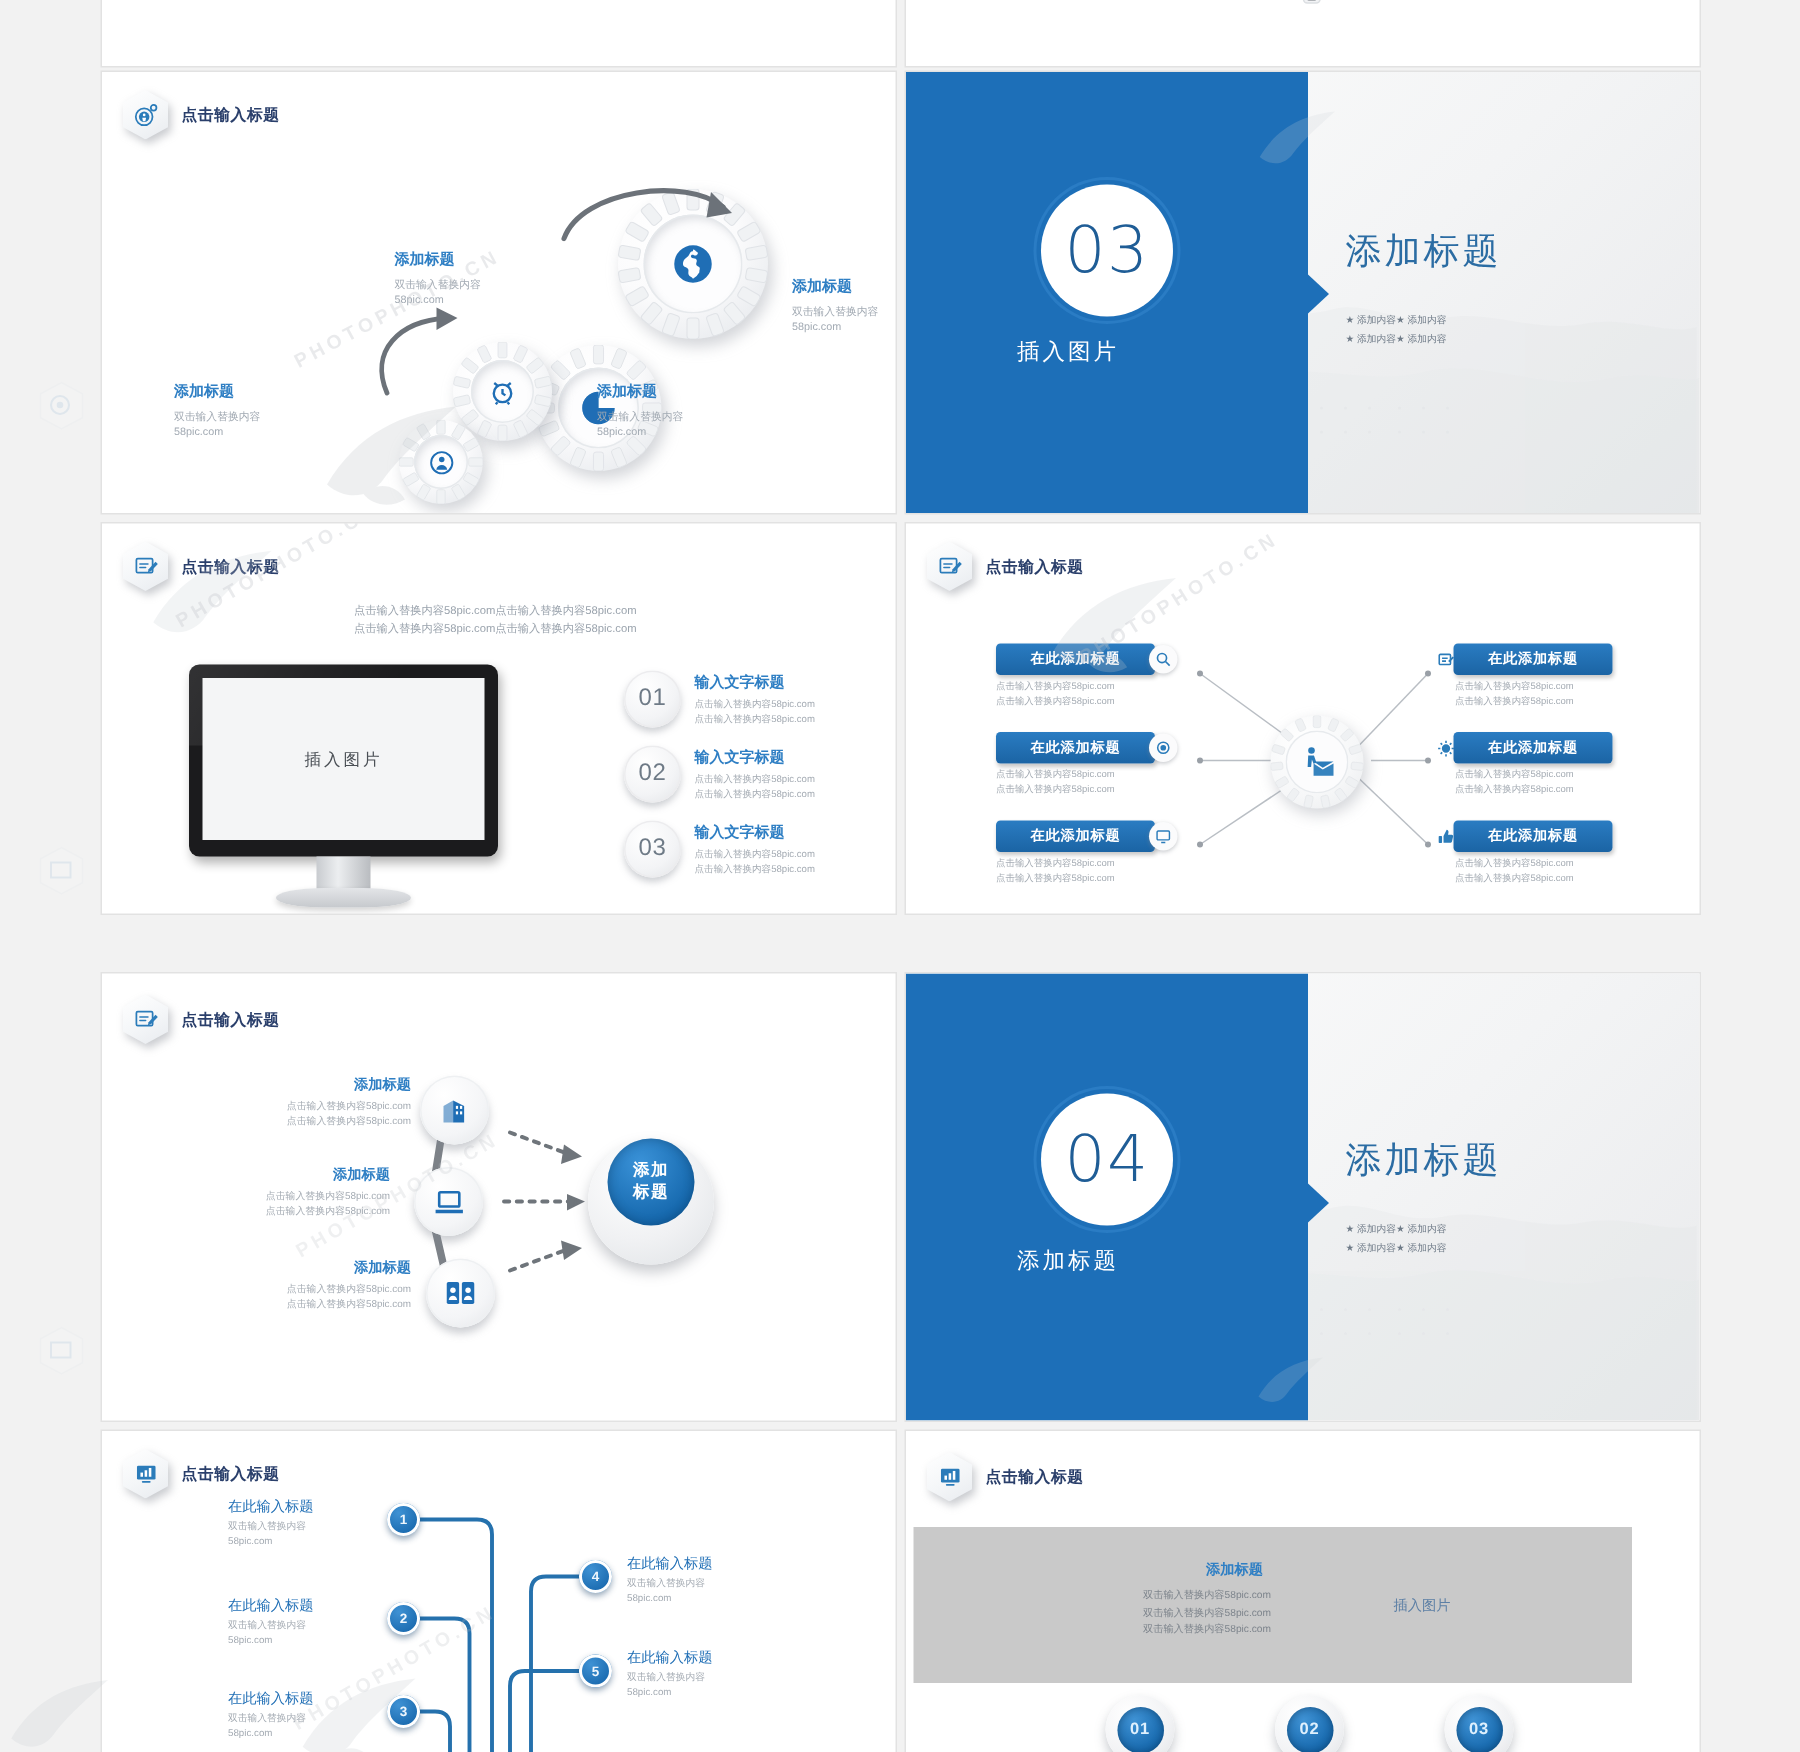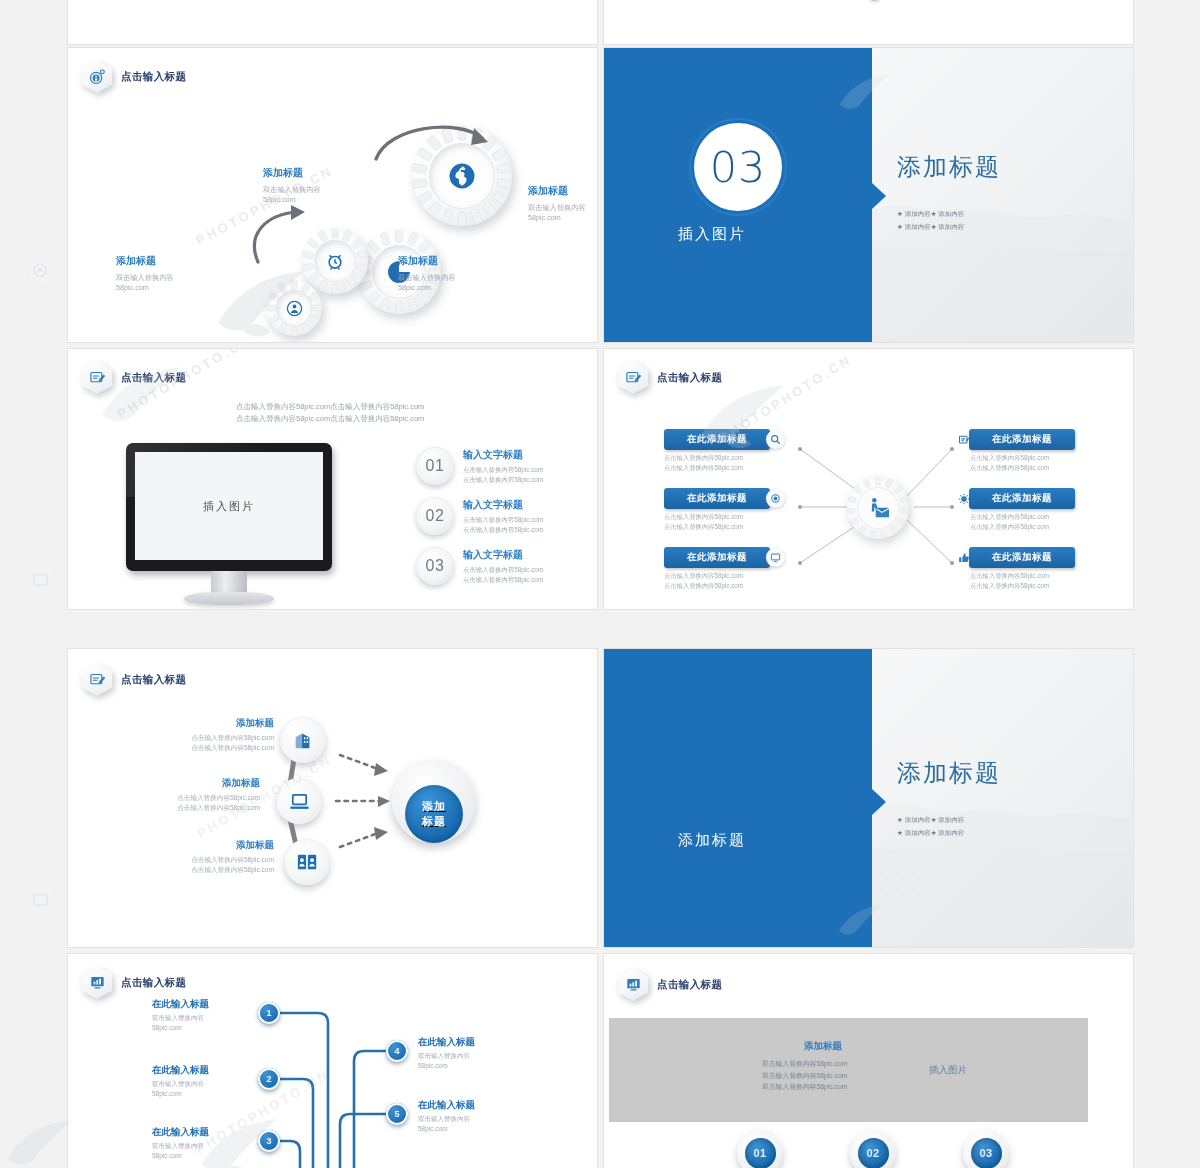--- a/index.html
+++ b/index.html
@@ -97,30 +97,30 @@
   
   .cv-node{position:absolute;width:46px;height:46px;border-radius:50%;
      background:radial-gradient(circle at 35% 28%,#ffffff,#f4f5f7 60%,#e4e6e9);
      box-shadow:0 4px 6px rgba(130,135,145,.40), inset 0 0 0 1px #eef0f2;
      display:flex;align-items:center;justify-content:center;}
   .cv-label{position:absolute;text-align:right;}
   .cv-label .a{font-size:9.5px;font-weight:bold;color:#2f7fc4;margin-bottom:3px;}
   .cv-label .b{font-size:6.6px;color:#a4abb3;line-height:1.55;}
   .cv-target{position:absolute;border-radius:50%;
      background:radial-gradient(circle at 38% 30%,#ffffff,#f0f1f3 55%,#dfe2e5);
-     box-shadow:0 5px 9px rgba(120,125,135,.40);display:flex;align-items:flex-end;justify-content:center;text-decoration:underline;}
+     box-shadow:0 5px 9px rgba(120,125,135,.40);display:flex;align-items:flex-start;justify-content:center;}
   .cv-target .core{border-radius:50%;background:radial-gradient(circle at 38% 28%,#3a92d8,#1466ab 70%,#0f5governor);
      background:radial-gradient(circle at 38% 28%,#3a92d8,#1466ab 75%,#125d9d);
      display:flex;align-items:center;justify-content:center;text-align:center;
      color:#fff;font-size:11px;font-weight:bold;line-height:1.35;letter-spacing:1px;
      box-shadow:inset 0 0 7px rgba(0,0,0,.22);}
 
   
   .tree-label{position:absolute;}
-  .tree-label .a{font-size:9.5px;font-weight:bold;color:#1f6eb5;margin-bottom:2px;}
+  .tree-label .a{font-size:9.5px;font-weight:normal;color:#1f6eb5;margin-bottom:2px;}
   .tree-label .b{font-size:6.5px;color:#a4abb3;line-height:1.5;}
   .tnode{position:absolute;width:22px;height:22px;border-radius:50%;
      background:radial-gradient(circle at 36% 30%,#3f92d4,#1a6aaf 72%,#14588f);
      box-shadow:0 2px 4px rgba(20,60,100,.45), inset 0 0 0 2px #ffffff;
      display:flex;align-items:center;justify-content:center;
      color:#eef6fd;font-size:9px;font-weight:bold;}
 
   
   .graybox{position:absolute;background:#c9c9c9;}
   .gb-title{position:absolute;font-size:9.5px;font-weight:bold;color:#2f7fc4;white-space:nowrap;}
@@ -739,20 +739,23 @@
             <circle cx="172" cy="116" r="1"></circle>
           <circle cx="140" cy="132" r="1"></circle>
             <circle cx="156" cy="132" r="1"></circle>
             <circle cx="172" cy="132" r="1"></circle>
         </g>
       </svg>
     </div>
     <div class="sec-left" style="width:268px;"></div>
     <div class="sec-beak" style="left:268px;top:140px;border-top:13px solid transparent;border-bottom:13px solid transparent;border-left:14px solid #1d6fb8;"></div>
 
+    <div class="sec-circle" style="left:90px;top:80px;width:88px;height:88px;">
+      <span class="sec-num">04</span>
+    </div>
     <div class="sec-sub" style="left:74px;top:182px;">添加标题</div>
     <div class="sec-title" style="left:293px;top:108px;">添加标题</div>
     <div class="sec-bullets" style="left:293px;top:165px;">
       <span>★ 添加内容★  添加内容</span><br>
       <span>★ 添加内容★  添加内容</span>
     </div>
     <div class="bird" style="left:230px;top:250px;opacity:.18;">
       <svg width="60" height="44" viewBox="0 0 120 80" fill="#cdd2d7">
         <path d="M10 60 C 30 26, 60 12, 96 8 C 74 28, 60 40, 48 56 C 40 68, 24 72, 10 60 Z"></path>
       </svg>

